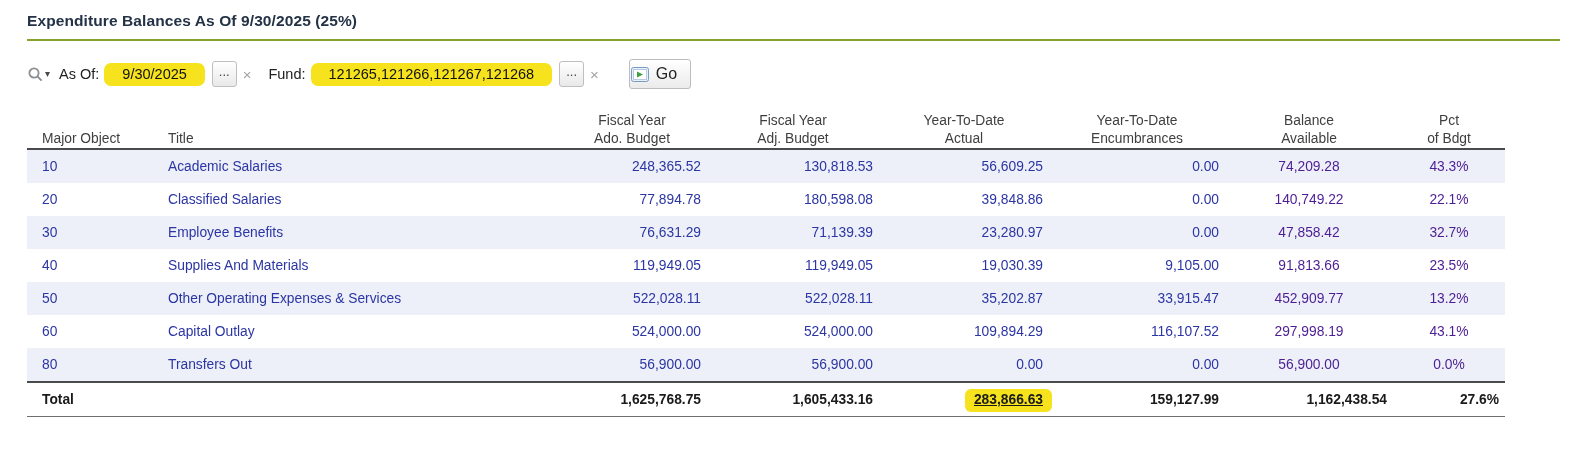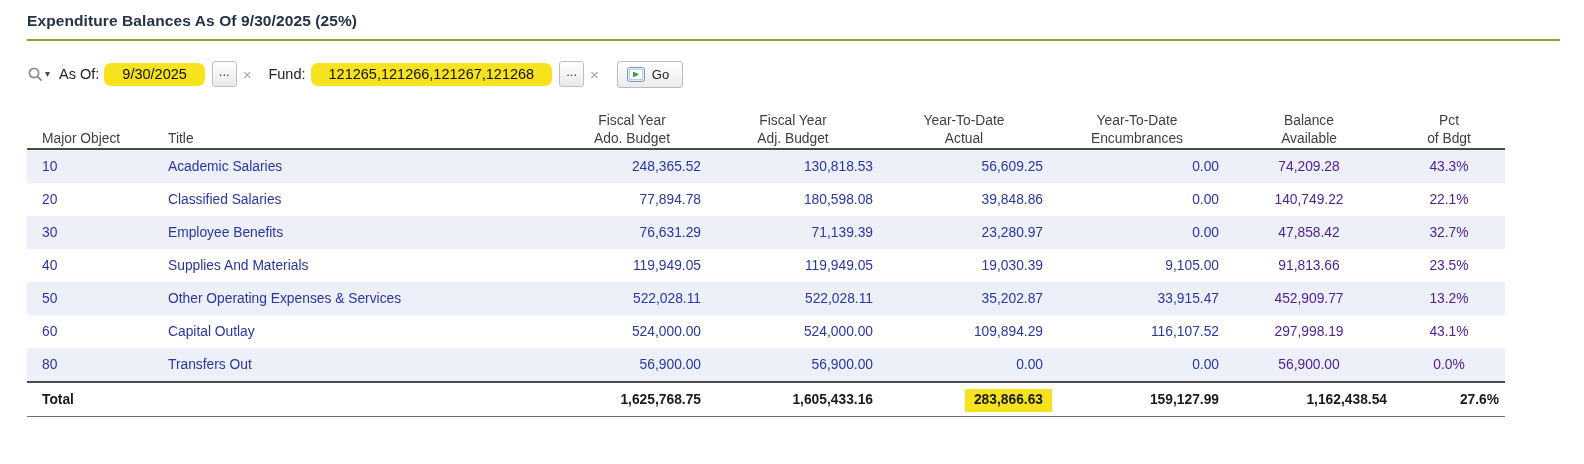--- a/index.html
+++ b/index.html
@@ -45,26 +45,26 @@
     color: #444444; font-size: 13px; line-height: 1;
     padding: 3px 6px 8px; cursor: pointer;
     font-family: inherit;
   }
   .clear-x {
     margin-left: 6px; color: #a3a3a3;
     font-size: 15px; line-height: 1;
     cursor: pointer; user-select: none;
   }
   .go-btn {
-    margin-left: 18px;
+    margin-left: 30px;
     display: flex; align-items: center; gap: 7px;
     border: 1px solid #bdbdbd; border-radius: 3px;
     background: linear-gradient(#ffffff, #ebebeb);
-    font-size: 13px; color: #222222;
-    padding: 5px 13px 5px 9px; cursor: pointer;
+    font-size: 16px; color: #222222;
+    padding: 5px 13px 5px 1px; cursor: pointer;
     font-family: inherit;
   }
 
   
   .balances-table {
     border-collapse: collapse;
     table-layout: fixed;
     width: 1478px;
     margin-top: 22px;
     font-size: 13.8px;
@@ -85,23 +85,24 @@
   .link { color: #2b35a3; text-decoration: none; cursor: pointer; }
   td.dark { color: #4c1d95; text-align: center; }
   tfoot tr {
     border-top: 2px solid #4b4b4b;
     border-bottom: 1px solid #6f6f6f;
     font-weight: 700;
   }
   tfoot td { padding: 10px 6px; }
   .total-hl {
     background: #f6e31d;
-    border-radius: 0;
+    border-radius: 6px;
     padding: 3px 9px 5px;
     margin-right: -9px;
+    text-decoration: underline;
   }
 </style>
 </head>
 <body>
 
 <div class="page">
 
   <div class="page-title">Expenditure Balances As Of 9/30/2025 (25%)</div>
   <div class="title-rule"></div>
 

